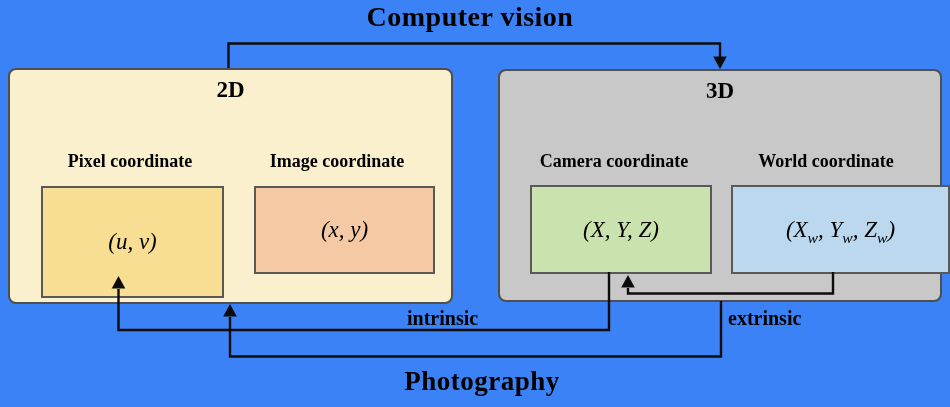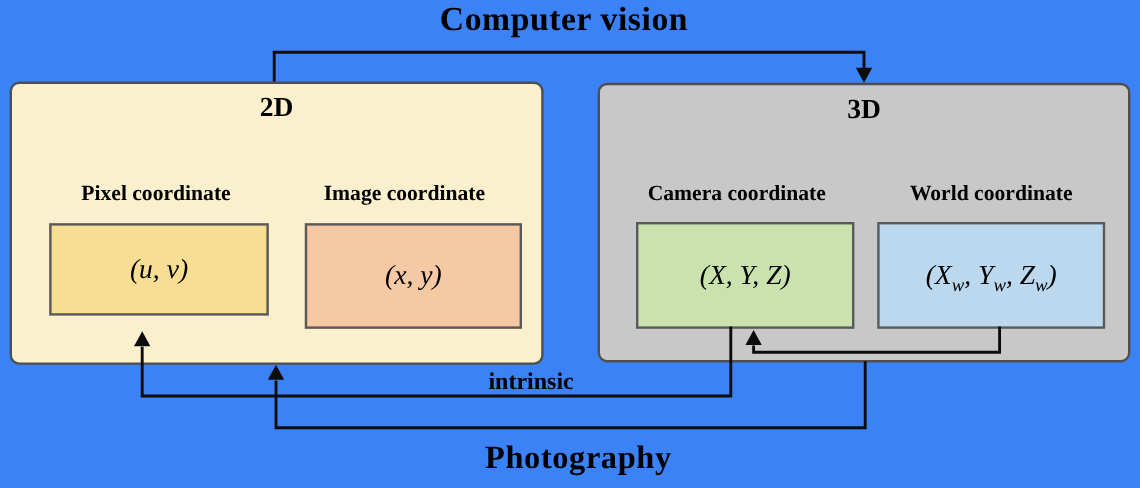--- a/index.html
+++ b/index.html
@@ -65,47 +65,48 @@
 
   <div class="abs big-title" style="left:330px;top:1px;width:280px;">Computer vision</div>
 
   <div class="group-box group-2d">
     <div class="group-title">2D</div>
 
     <div class="coord-label" style="left:20px;top:81px;width:200px;">Pixel coordinate</div>
 
     <div class="coord-label" style="left:227px;top:81px;width:200px;">Image coordinate</div>
 
-    <div class="coord-box" style="left:31px;top:116px;width:183px;height:77px;background:var(--pixel-box-bg);justify-content:center;">
+    <div class="coord-box" style="left:31px;top:116px;width:183px;height:112px;background:var(--pixel-box-bg);justify-content:center;">
       <span class="formula">(u, v)</span>
     </div>
 
     <div class="coord-box" style="left:231px;top:116px;width:181px;height:88px;background:var(--image-box-bg);margin-left:13px;">
       <span class="formula">(x, y)</span>
     </div>
   </div>
 
   <div class="group-box group-3d">
     <div class="group-title">3D</div>
 
     <div class="coord-label" style="left:4px;top:80px;width:220px;">Camera coordinate</div>
 
     <div class="coord-label" style="left:216px;top:80px;width:220px;">World coordinate</div>
 
     <div class="coord-box" style="left:30px;top:114px;width:182px;height:89px;background:var(--camera-box-bg);">
       <span class="formula">(X, Y, Z)</span>
     </div>
 
-    <div class="coord-box" style="left:231px;top:114px;width:190px;height:89px;background:var(--world-box-bg);">
+    <div class="coord-box" style="left:231px;top:114px;width:219px;height:89px;background:var(--world-box-bg);">
       <span class="formula"><span>(X</span><sub>w</sub><span>, Y</span><sub>w</sub><span>, Z</span><sub>w</sub><span>)</span></span>
     </div>
   </div>
 
   <div class="edge-label" style="left:407px;top:307px;width:140px;">intrinsic</div>
 
+  <div class="edge-label" style="left:728px;top:307px;width:140px;">extrinsic</div>
 
   <div class="abs big-title" style="left:382px;top:366px;width:200px;font-size:27px;">Photography</div>
 
   <svg class="arrows" viewBox="0 0 950 407">
 
     <g>
       <path d="M 228.5,68 L 228.5,43.5 L 720,43.5 L 720,57"></path>
       <polygon points="713.2,56.5 726.8,56.5 720,69"></polygon>
     </g>
 

